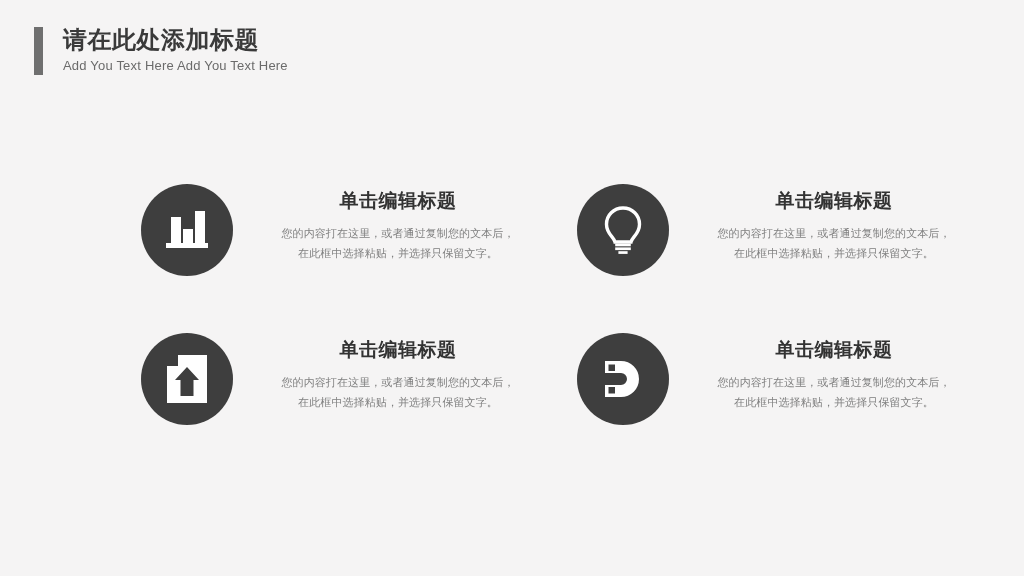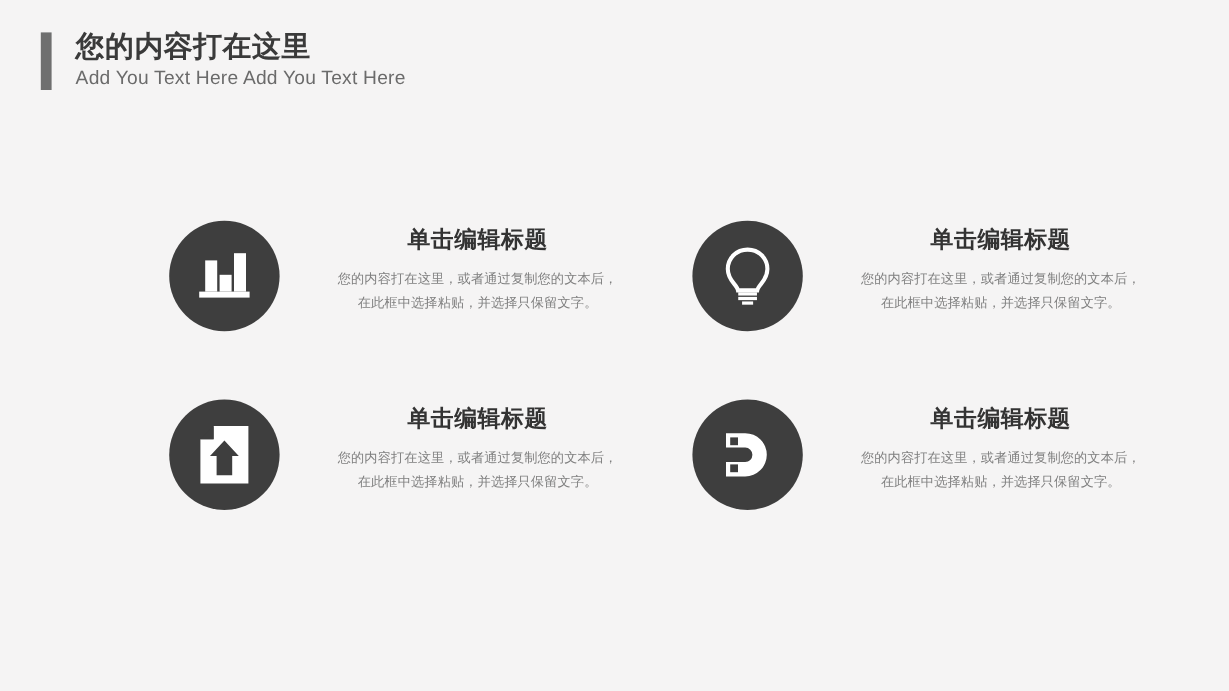--- a/index.html
+++ b/index.html
@@ -47,21 +47,21 @@
   }
   .slide-title {
     font-size: 24px;
     font-weight: bold;
     color: #3a3a3a;
     line-height: 30px;
     letter-spacing: 0.5px;
     white-space: nowrap;
   }
   .slide-subtitle {
-    font-size: 16px;
+    font-size: 13px;
     color: #6b6b6b;
     line-height: 16px;
     margin-top: 3px;
     letter-spacing: 0.2px;
     white-space: nowrap;
   }
 
   
   .grid {
     position: absolute;
@@ -121,21 +121,21 @@
   }
 </style>
 </head>
 <body>
 
 <div class="slide">
 
   <div class="header">
     <div class="accent-bar"></div>
     <div class="header-text">
-      <div class="slide-title">您的内容打在这里</div>
+      <div class="slide-title">请在此处添加标题</div>
       <div class="slide-subtitle">Add You Text Here Add You Text Here</div>
     </div>
   </div>
 
   <div class="grid">
 
     <div class="feature">
       <div class="icon-circle">
         <span>
           <svg width="46" height="44" viewBox="0 0 46 44" aria-hidden="true">

